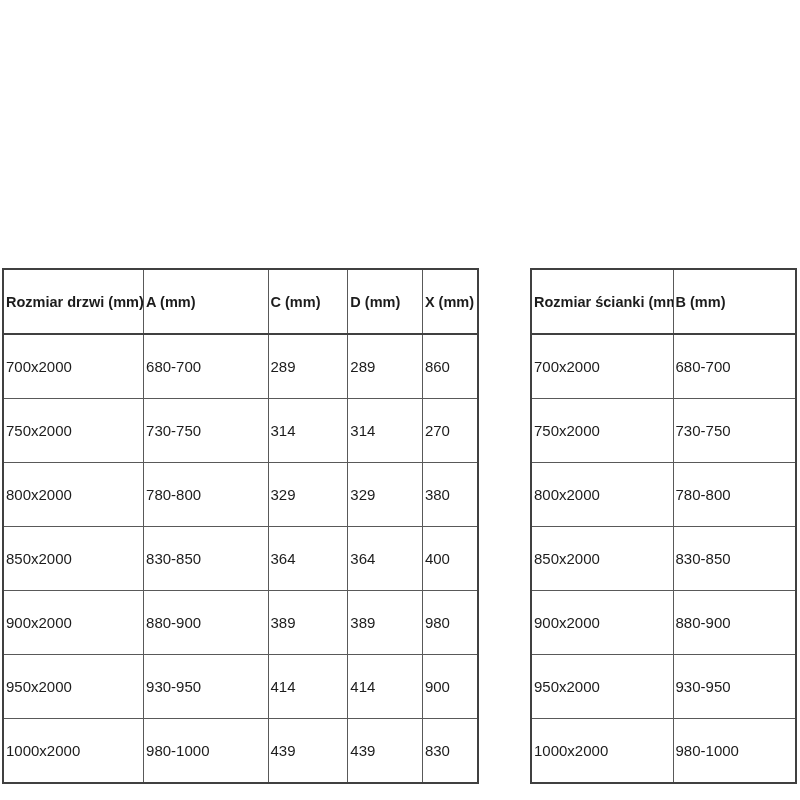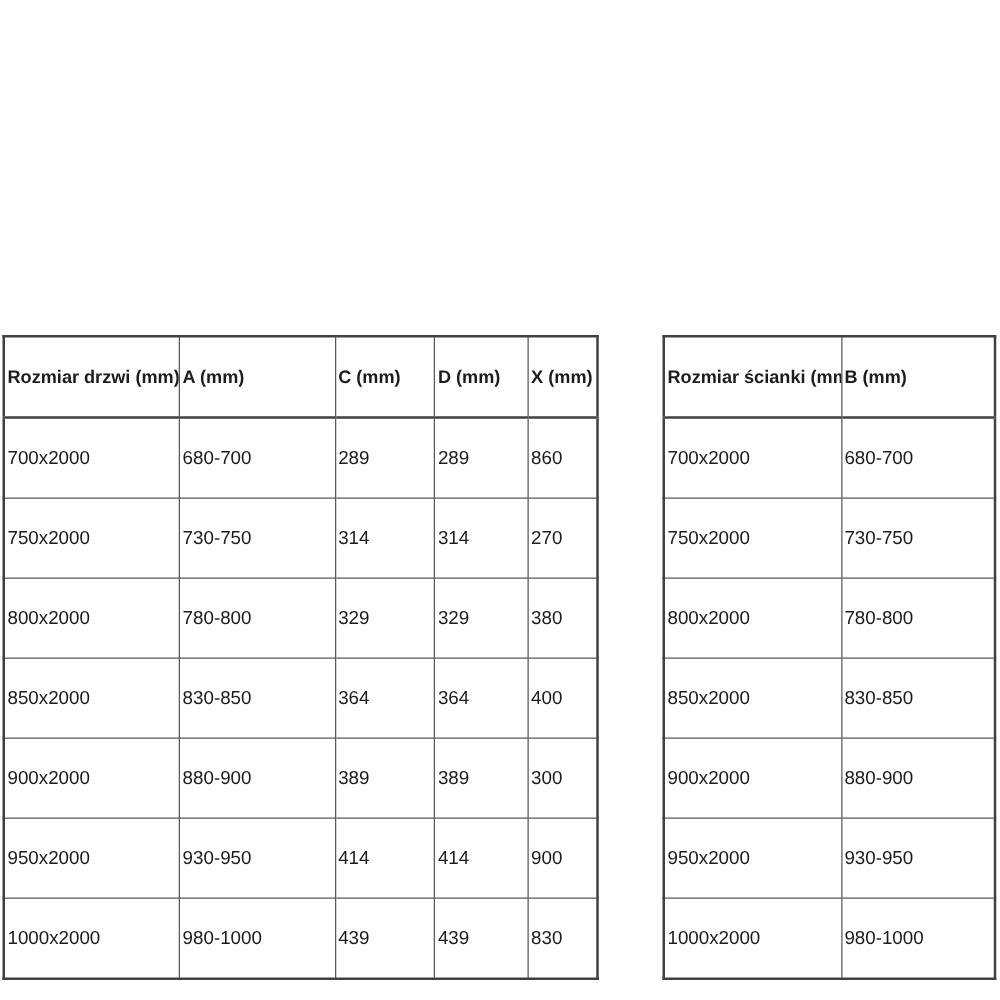--- a/index.html
+++ b/index.html
@@ -94,21 +94,21 @@
           <td>830-850</td>
           <td>364</td>
           <td>364</td>
           <td>400</td>
         </tr>
         <tr>
           <td>900x2000</td>
           <td>880-900</td>
           <td>389</td>
           <td>389</td>
-          <td>300</td>
+          <td>980</td>
         </tr>
         <tr>
           <td>950x2000</td>
           <td>930-950</td>
           <td>414</td>
           <td>414</td>
           <td>900</td>
         </tr>
         <tr>
           <td>1000x2000</td>

